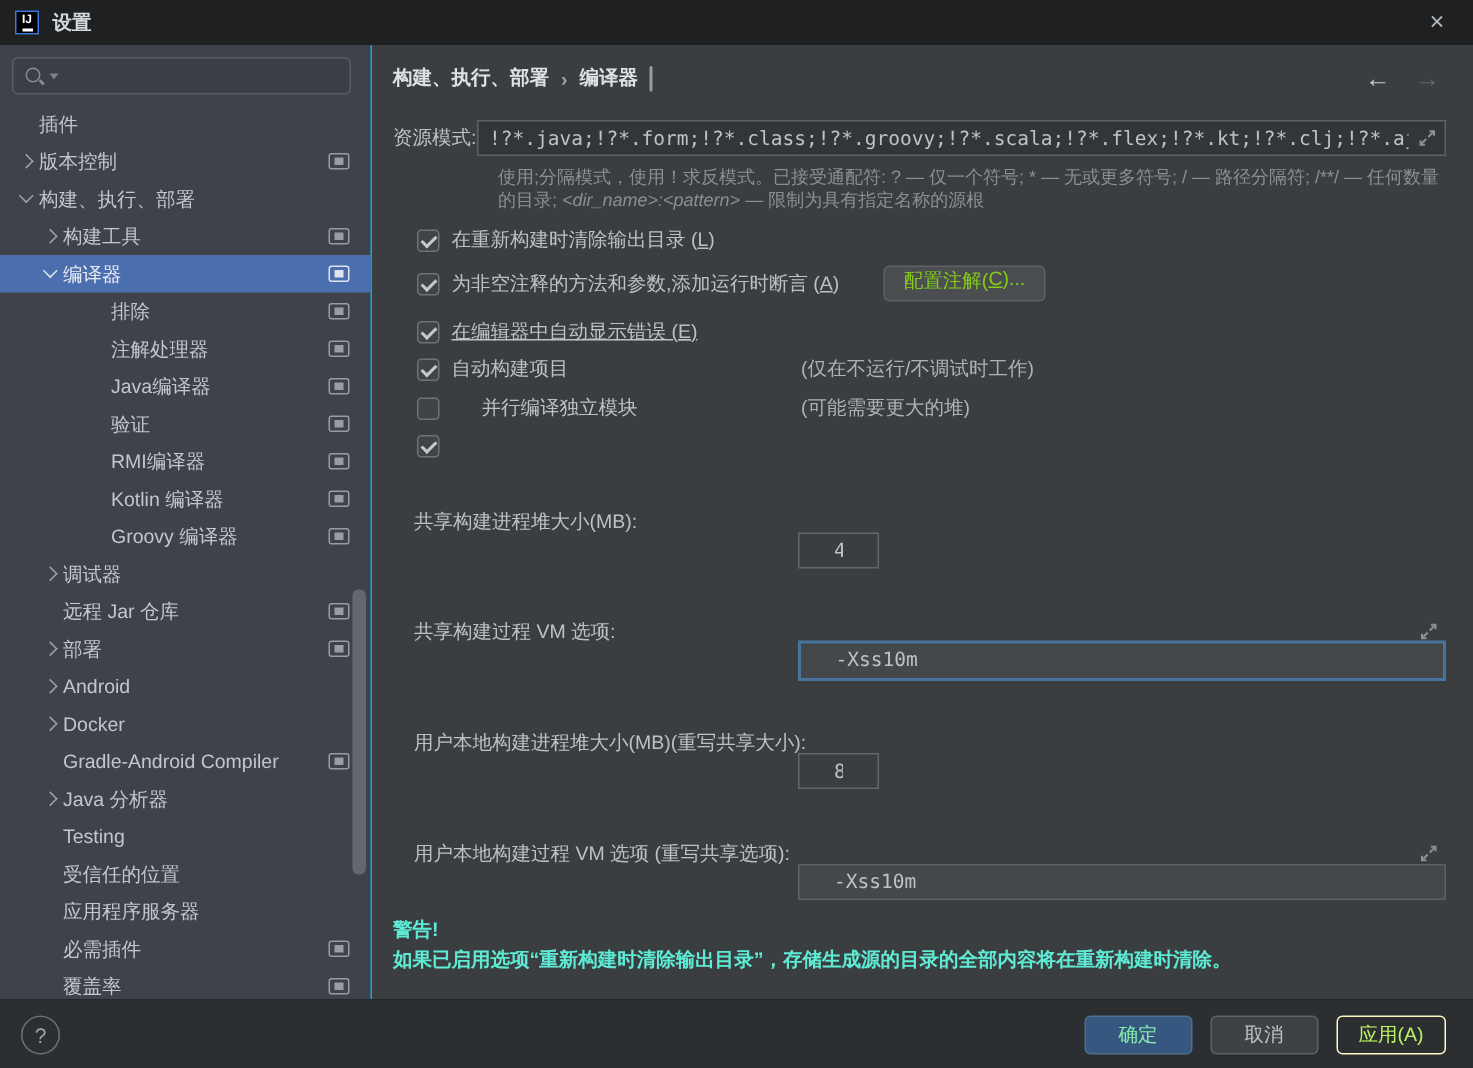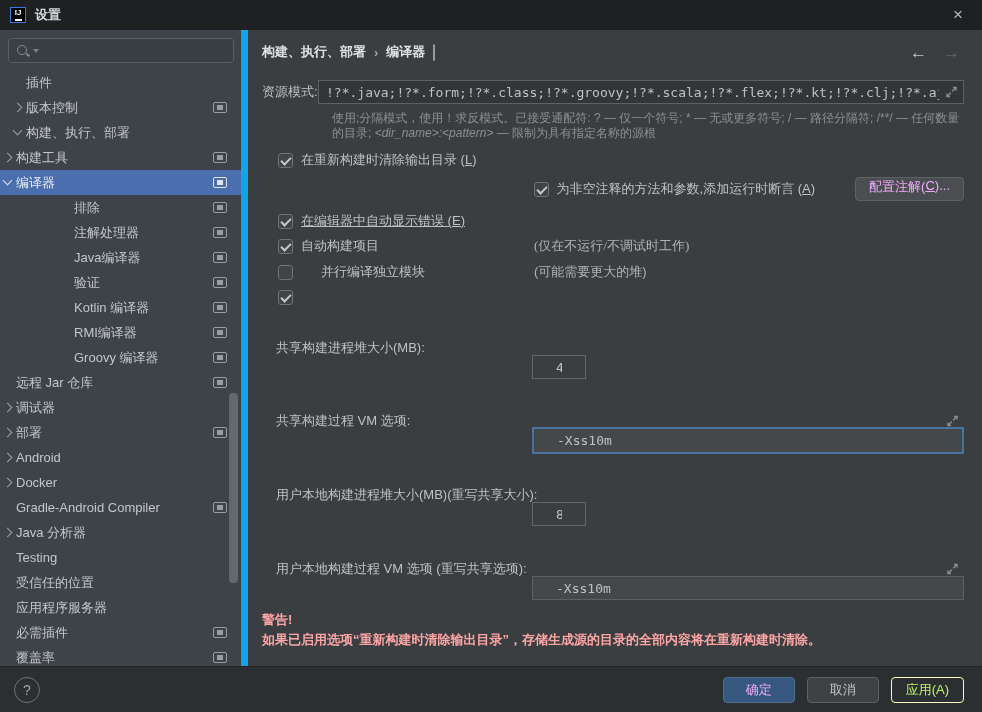--- a/index.html
+++ b/index.html
@@ -14,33 +14,33 @@
   .titlebar { flex:0 0 30px; background:#1e2022; display:flex; align-items:center; padding:0 10px; }
   .app-icon { width:16px; height:16px; background:#000; border:1px solid #3b7bdb; display:flex; flex-direction:column;
               align-items:center; justify-content:center; margin-right:9px; }
   .app-icon .ij { color:#fff; font-size:8px; font-weight:bold; line-height:8px; letter-spacing:0; }
   .app-icon .bar { width:7px; height:2px; background:#fff; margin-top:2px; }
   .win-title { color:#d4d8dc; font-weight:bold; }
   .close-btn { margin-left:auto; width:28px; height:28px; display:flex; align-items:center; justify-content:center;
                color:#b4b8bb; font-size:17px; cursor:default; }
   
   .body { flex:1; display:flex; min-height:0; }
-  .sidebar { flex:0 0 248px; width:248px; background:#3e434a; border-right:7px solid #0ea5e9; position:relative; overflow:hidden; }
+  .sidebar { flex:0 0 248px; width:248px; background:#3e434a; border-right:1px solid #0ea5e9; position:relative; overflow:hidden; }
   .searchbox { position:absolute; left:8px; top:8px; width:226px; height:25px; background:#3a3e45;
                border:1px solid #5a5e61; border-radius:4px; display:flex; align-items:center; padding:0 7px; }
   .mag { position:relative; width:14px; height:14px; }
   .mag::before { content:""; position:absolute; left:1px; top:1px; width:8px; height:8px; border:1.5px solid #888d91; border-radius:50%; }
   .mag::after { content:""; position:absolute; left:10px; top:10px; width:4px; height:1.5px; background:#888d91; transform:rotate(45deg); }
   .mag-caret { width:0; height:0; border-left:3px solid transparent; border-right:3px solid transparent;
                border-top:4px solid #7c8184; margin-left:3px; }
   .search-input { flex:1; background:transparent; border:none; outline:none; color:#c6cacd; font:inherit; margin-left:6px; min-width:0; }
   .tree { position:absolute; left:0; right:0; top:40px; bottom:0; overflow:hidden; }
   .tree-item { height:25px; display:flex; align-items:center; padding-right:14px; cursor:default; color:#c3c7cb; }
   .tree-item.lvl1 { padding-left:10px; }
-  .tree-item.lvl2 { }
+  .tree-item.lvl2 { padding-left:26px; }
   .tree-item.lvl3 { padding-left:58px; }
   .tree-item.selected { background:#4b6eaf; color:#e8ecf2; }
   .chev { flex:0 0 16px; width:16px; height:10px; position:relative; }
   .chev::before { content:""; position:absolute; left:4px; top:1px; width:6px; height:6px;
                   border-right:1.6px solid #9da2a6; border-bottom:1.6px solid #9da2a6; }
   .chev.right::before { transform:rotate(-45deg); }
   .chev.down::before  { transform:rotate(45deg); top:-1px; }
   .chev.none::before  { display:none; }
   .tree-item.selected .chev::before { border-color:#dfe4ec; }
   .tree-label { white-space:nowrap; }
@@ -66,48 +66,48 @@
   .res-label { width:56px; flex:0 0 56px; }
   .res-field { flex:1; height:24px; background:#333638; border:1px solid #5d6164; position:relative; display:flex; align-items:center; }
   .mono { font-family:"DejaVu Sans Mono","Liberation Mono",monospace; }
   .res-input { flex:1; background:transparent; border:none; outline:none; color:#bcc2c6; font-size:13px; padding:0 24px 0 7px; min-width:0; }
   .expand-icon { position:absolute; right:5px; top:50%; transform:translateY(-50%); width:13px; height:13px; opacity:.85; }
   .expand-icon svg { display:block; }
   .help { margin:7px 0 0 70px; color:#8a8f93; font-size:12px; line-height:15px; }
   .help .it { font-style:italic; }
   
   .cb-row { display:flex; align-items:center; padding-left:16px; margin-top:10px; min-height:17px; position:relative; }
-  .cb-row.tall { margin-top:7px; min-height:26px;justify-content:flex-end; }
+  .cb-row.tall { margin-top:7px; min-height:26px; }
   .checkbox { width:15px; height:15px; background:#3f4447; border:1px solid #6e7376; border-radius:3px; position:relative; flex:0 0 15px; margin-right:8px; }
   .checkbox.checked::after { content:""; position:absolute; left:2px; top:3px; width:8px; height:4px;
                              border-left:2px solid #c3c8cc; border-bottom:2px solid #c3c8cc; transform:rotate(-45deg); }
   .cb-label { white-space:nowrap; }
   .mn { text-decoration:underline; }
-  .cfg-btn { margin-left:40px; height:24px; padding:0 13px; background:#4a4e51; border:1px solid #5e6264; border-radius:4px;
-             color:#f0abfc; font:inherit; white-space:nowrap; display:none; }
+  .cfg-btn { margin-left:29px; height:24px; padding:0 13px; background:#4a4e51; border:1px solid #5e6264; border-radius:4px;
+             color:#84cc16; font:inherit; white-space:nowrap; display:none; }
   .cb-row .note { position:absolute; left:272px; color:#aeb2b6; white-space:nowrap; display:none; }
   
   .f-row { display:flex; align-items:center; padding-left:14px; position:relative; }
   .f-label { width:256px; flex:0 0 256px; white-space:nowrap; }
   .f-input-wrap { position:relative; display:flex; align-items:center; }
   .f-input { height:24px; background:#3b3e40; border:1px solid #63676a; color:#bcc2c6; font-size:13px; padding:0 23px; outline:none; width:54px;margin-top:39px; }
   .f-row.wide .f-input-wrap { flex:1; }
   .f-row.wide .f-input { width:100%; background:#45484a; border-color:#5d6164; padding-right:24px; }
   .f-row.focused .f-input { border:2px solid #47739e; height:27px; }
   .f-row .expand-icon { display:none; }
   .f-row.wide .expand-icon { display:block; }
   
-  .warning { margin-top:auto; margin-bottom:16px; font-weight:bold; color:#fca5a5; line-height:20px; }
+  .warning { margin-top:auto; margin-bottom:16px; font-weight:bold; color:#5eead4; line-height:20px; }
   
   .footer { flex:0 0 46px; background:#2c2f31; border-top:1px solid #25282a; display:flex; align-items:center; padding:0 18px 0 14px; }
   .help-btn { width:26px; height:26px; border-radius:50%; border:1px solid #6e7376; color:#9da2a6; display:flex;
               align-items:center; justify-content:center; font-size:14px; background:transparent; }
   .footer-btns { margin-left:auto; display:flex; gap:12px; }
   .btn { height:26px; min-width:72px; padding:0 14px; border-radius:4px; font:inherit; display:flex; align-items:center; justify-content:center; }
-  .btn-ok { background:#365880; border:1px solid #4c708c; color:#f0abfc; }
+  .btn-ok { background:#365880; border:1px solid #4c708c; color:#86efac; }
   .btn-cancel { background:#3e4244; border:1px solid #5e6264; color:#bfc3c6; }
   .btn-apply { background:transparent; border:1px solid #fef9c3; color:#bef264; }
 </style>
 </head>
 <body>
 
 <div class="window">
 
   <div class="titlebar">
     <div class="app-icon">
@@ -169,42 +169,42 @@
     <span class="tree-label">Java编译器</span>
     <span class="monitor-icon"></span>
   </div>
           <div class="tree-item lvl3">
     <span class="chev none"></span>
     <span class="tree-label">验证</span>
     <span class="monitor-icon"></span>
   </div>
           <div class="tree-item lvl3">
     <span class="chev none"></span>
+    <span class="tree-label">RMI编译器</span>
+    <span class="monitor-icon"></span>
+  </div>
+          <div class="tree-item lvl3">
+    <span class="chev none"></span>
     <span class="tree-label">Kotlin 编译器</span>
     <span class="monitor-icon"></span>
   </div>
           <div class="tree-item lvl3">
     <span class="chev none"></span>
-    <span class="tree-label">RMI编译器</span>
-    <span class="monitor-icon"></span>
-  </div>
-          <div class="tree-item lvl3">
-    <span class="chev none"></span>
     <span class="tree-label">Groovy 编译器</span>
     <span class="monitor-icon"></span>
   </div>
           <div class="tree-item lvl2">
+    <span class="chev right"></span>
+    <span class="tree-label">调试器</span>
+    <span class="monitor-icon hidden"></span>
+  </div>
+          <div class="tree-item lvl2">
     <span class="chev none"></span>
     <span class="tree-label">远程 Jar 仓库</span>
     <span class="monitor-icon"></span>
-  </div>
-          <div class="tree-item lvl2">
-    <span class="chev right"></span>
-    <span class="tree-label">调试器</span>
-    <span class="monitor-icon hidden"></span>
   </div>
           <div class="tree-item lvl2">
     <span class="chev right"></span>
     <span class="tree-label">部署</span>
     <span class="monitor-icon"></span>
   </div>
           <div class="tree-item lvl2">
     <span class="chev right"></span>
     <span class="tree-label">Android</span>
     <span class="monitor-icon hidden"></span>
@@ -302,21 +302,21 @@
                 <span class="mn bm">C</span>
                 <span class="bpost">)...</span>
               </button>
 
   </div>
             <div class="cb-row" style="margin-top: 10px; text-decoration: underline;">
     <span class="checkbox checked"></span>
     <span class="cb-label"><span class="pre">在编辑器中自动显示错误 (</span><span class="mn">E</span><span class="post">)</span></span>
 
   </div>
-            <div class="cb-row" style="margin-top: 7px; font-family: Liberation Serif, serif;">
+            <div class="cb-row" style="margin-top: 7px;">
     <span class="checkbox checked"></span>
     <span class="cb-label"><span class="pre">自动构建项目</span><span class="mn"></span><span class="post"></span></span>
 
     <span class="note" style="display: inline;">(仅在不运行/不调试时工作)</span>
   </div>
             <div class="cb-row" style="margin-top: 8px; gap: 20px;">
     <span class="checkbox"></span>
     <span class="cb-label"><span class="pre">并行编译独立模块</span><span class="mn"></span><span class="post"></span></span>
 
     <span class="note" style="display: inline;">(可能需要更大的堆)</span>

